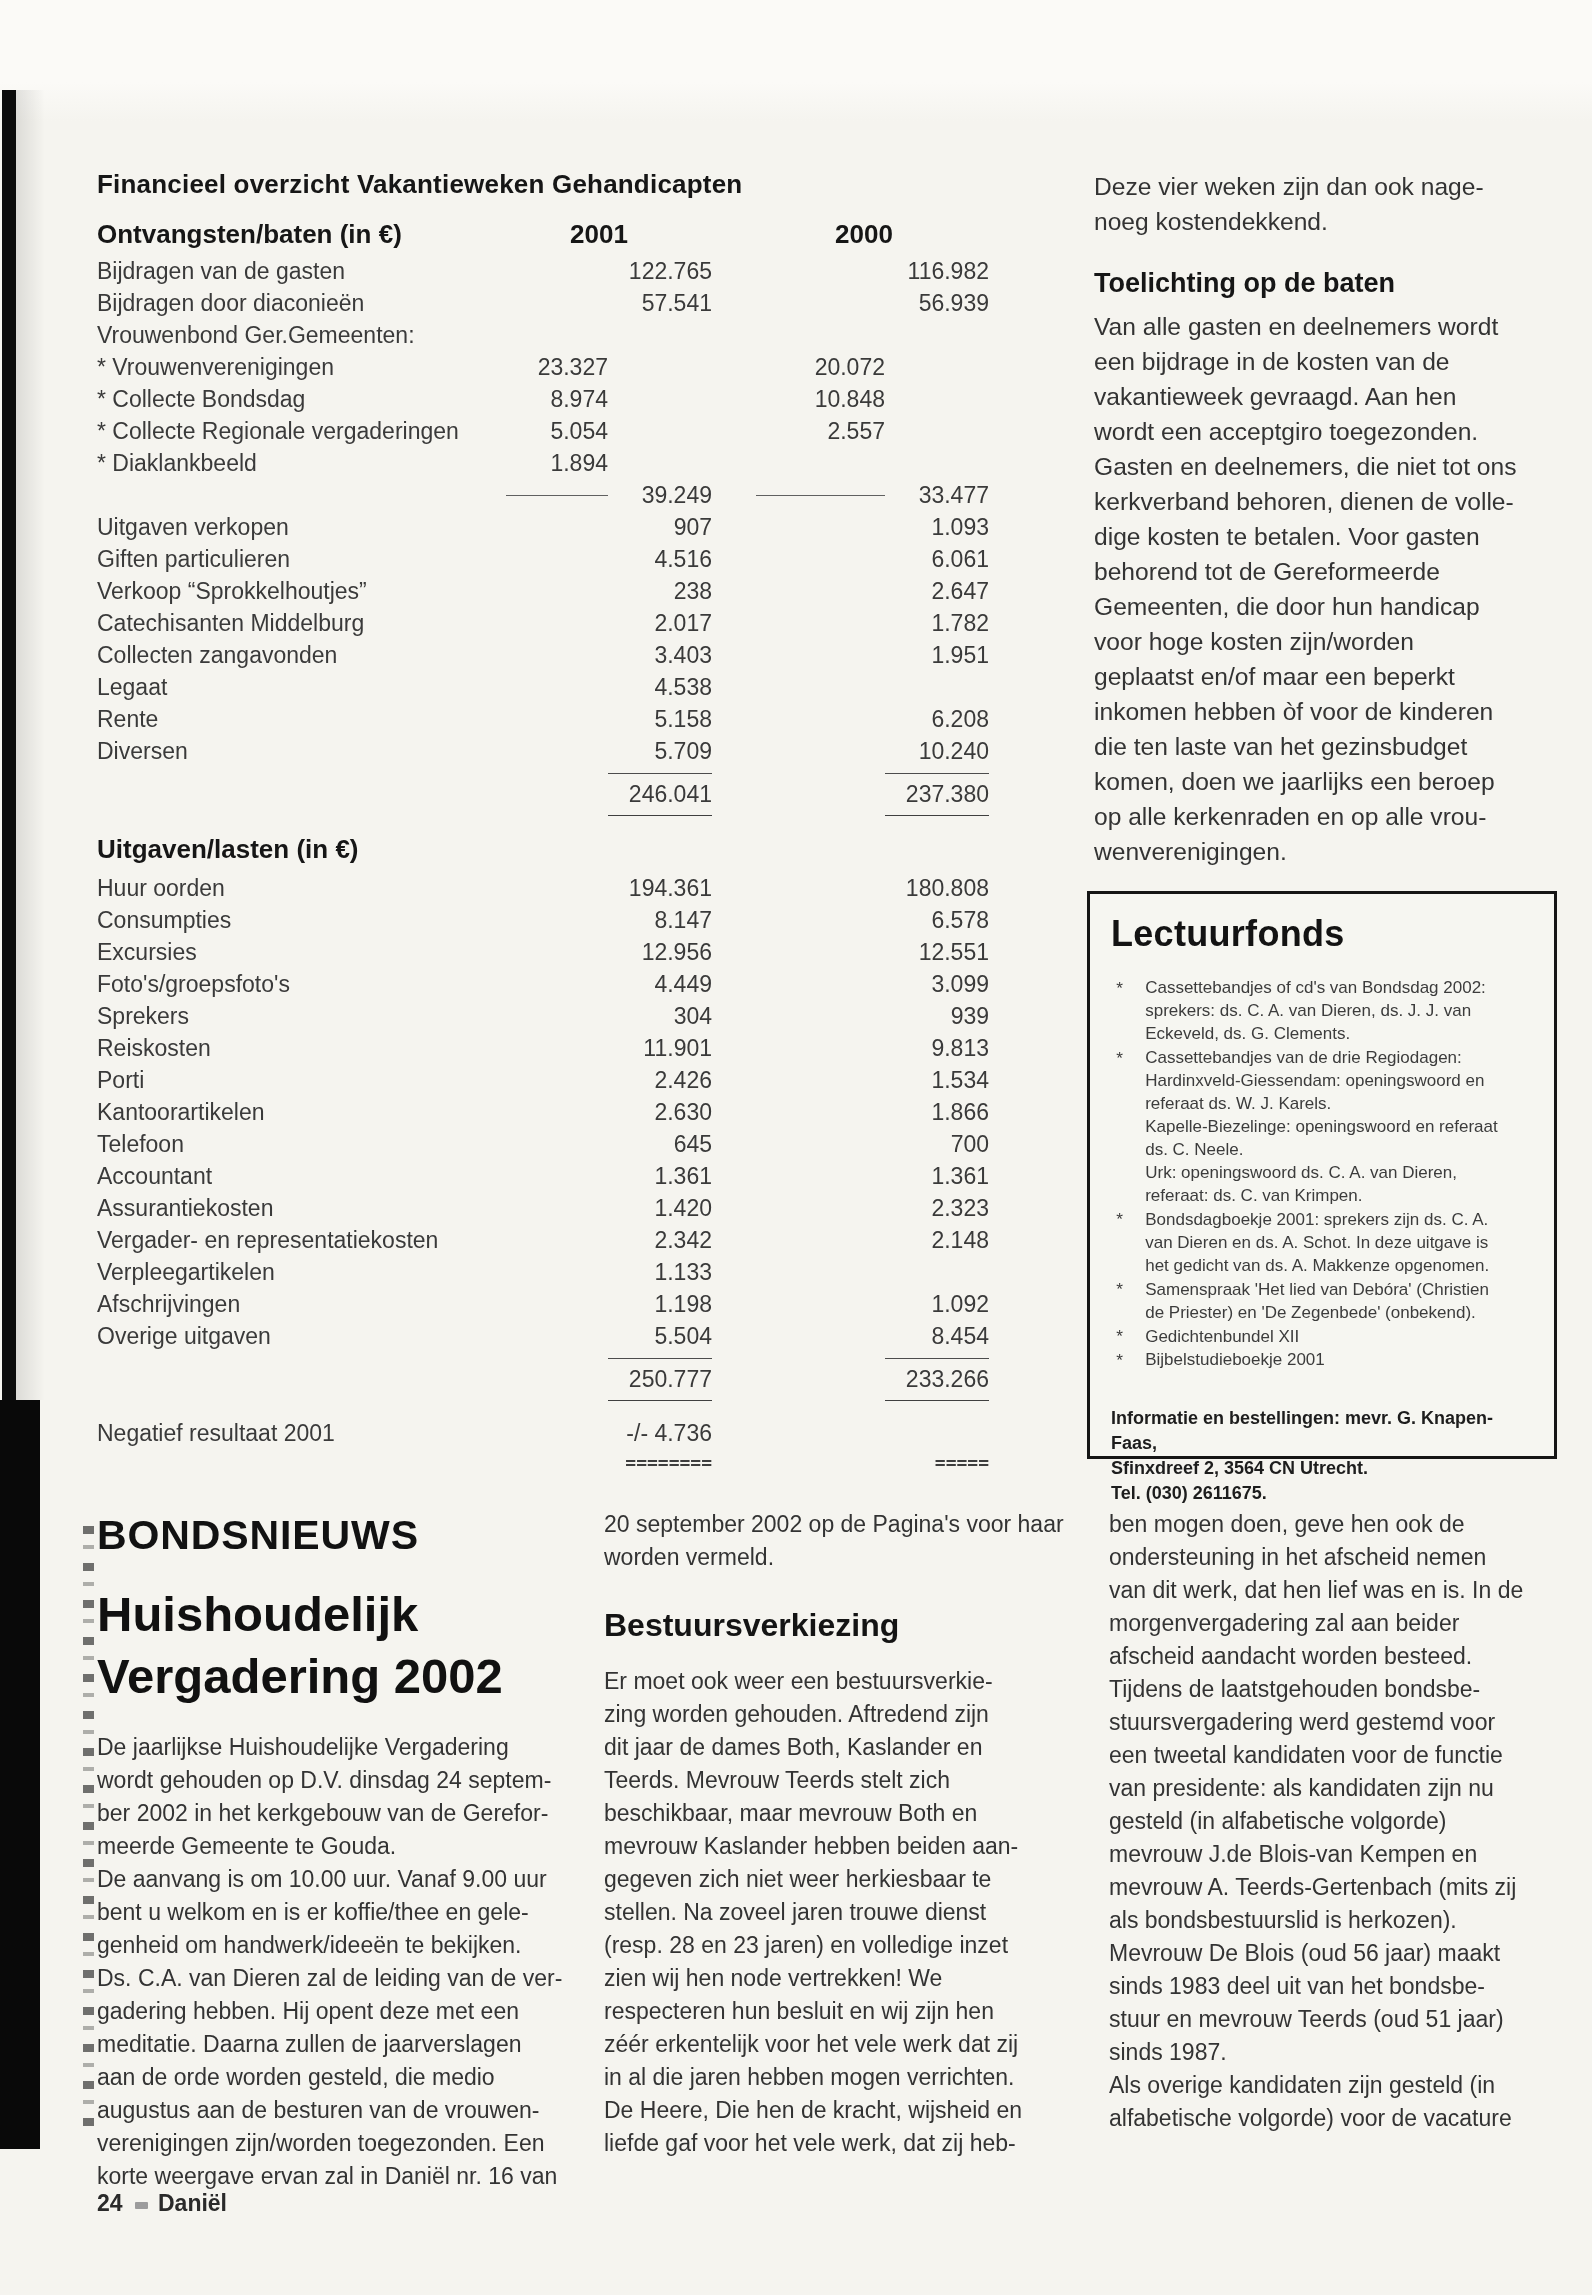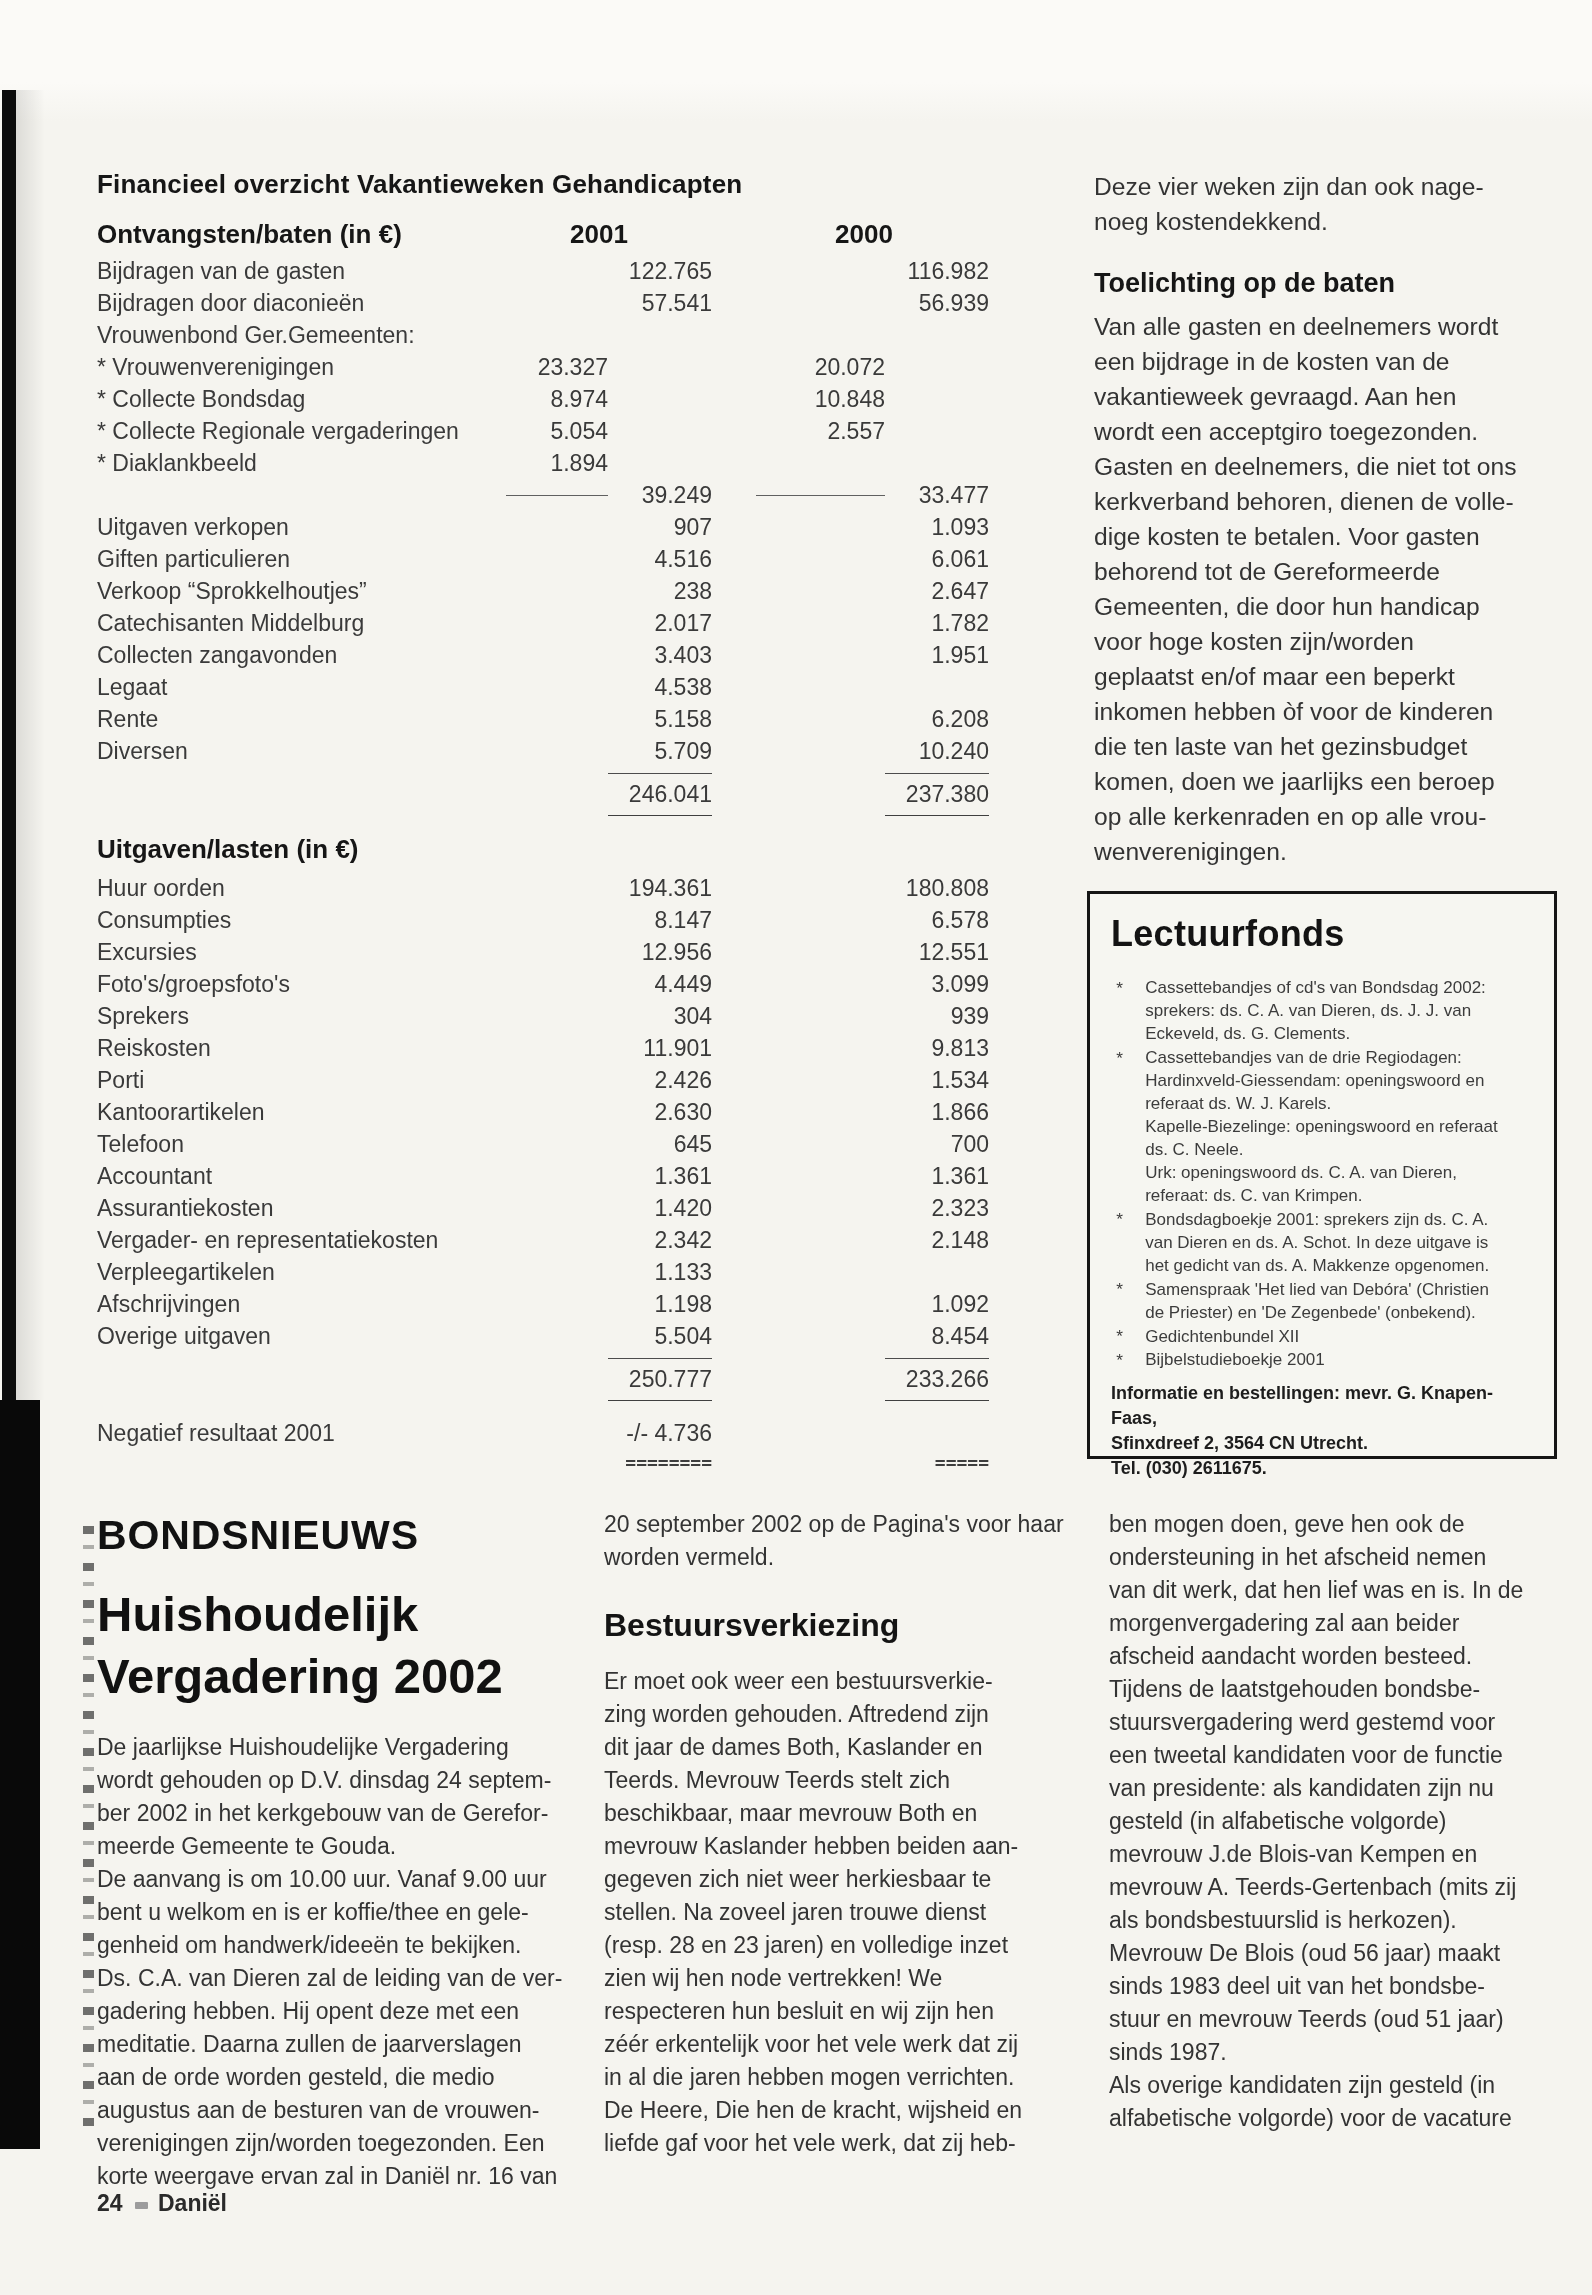--- a/index.html
+++ b/index.html
@@ -52,21 +52,21 @@
   .body-text{font-size:24.6px;line-height:35px;white-space:pre-line;color:#333333;}
   .rt-head{font-size:27px;font-weight:700;color:#161616;margin:29px 0 10.4px 0;}
 
   
   .lf-box{position:absolute;left:1087px;top:891px;width:470px;height:568px;
     border:3.5px solid #151515;box-sizing:border-box;padding:19px 22.4px 17.3px 21px;background:rgba(250,249,245,.35);}
   .lf-title{font-size:36px;font-weight:700;color:#131313;margin-bottom:21px;letter-spacing:0.3px;}
   .lf-item{display:flex;margin:0 0 0.9px 0;}
   .lf-star{width:29px;flex:none;font-size:17.3px;color:#3c3c3c;padding-top:1.7px;padding-left:5.2px;}
   .lf-text{font-size:17px;line-height:23px;color:#3c3c3c;white-space:pre-line;}
-  .lf-info{margin-top:10px;font-size:18px;line-height:25px;font-weight:700;color:#1d1d1d;white-space:pre-line;}
+  .lf-info{margin-top:35px;font-size:18px;line-height:25px;font-weight:700;color:#1d1d1d;white-space:pre-line;}
 
   
   .bn-left{position:absolute;left:97px;top:1512px;width:505px;}
   .bn-kicker{font-size:41px;font-weight:700;color:#121212;letter-spacing:0.9px;}
   .bn-title{font-size:49px;line-height:62px;font-weight:700;color:#111111;margin-top:24px;white-space:pre-line;}
   .bn-left .body-sm{margin-top:24px;}
   .body-sm{font-size:23px;line-height:33px;white-space:pre-line;color:#333333;}
   .bn-mid{position:absolute;left:604px;top:1508px;width:505px;}
   .bn-mid-head{font-size:32px;font-weight:700;color:#141414;margin:33px 0 21px 0;}
   .bn-right{position:absolute;left:1109px;top:1508px;width:483px;}

